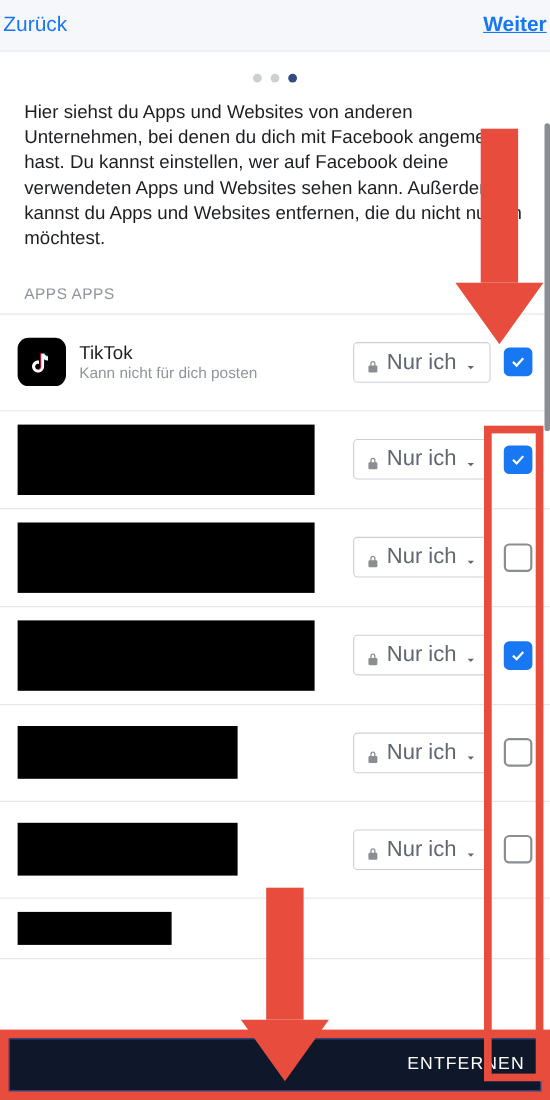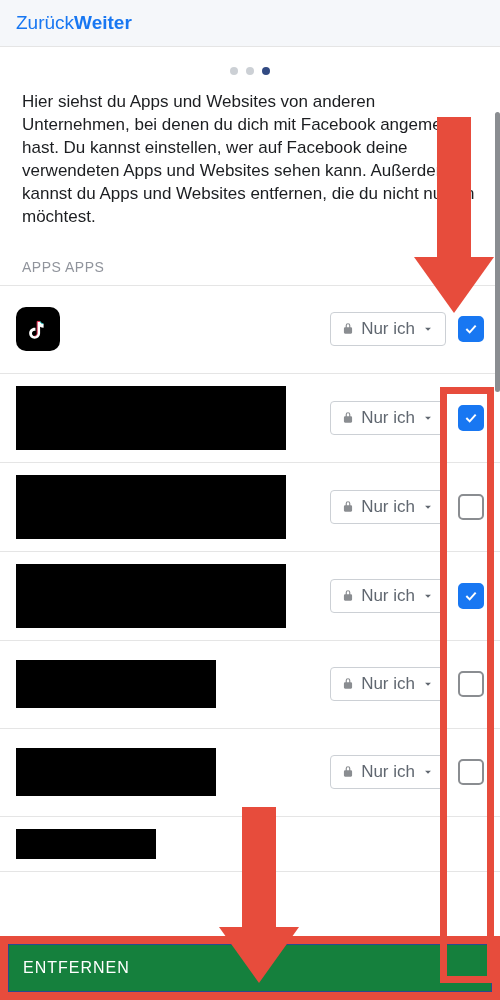--- a/index.html
+++ b/index.html
@@ -7,37 +7,39 @@
       width: 500px;
       height: 1000px;
       font-family: -apple-system, BlinkMacSystemFont, 'Helvetica Neue', sans-serif;
       background: #f5f7fa;
       overflow: hidden;
       position: relative;
     }
     .header {
       display: flex;
       align-items: center;
-      padding: 12px 16px;
+      justify-content: space-between;
+      padding: 12px 3px;
       background: #f5f7fa;
       border-bottom: 1px solid #e5e5e5;
     }
     .header-left {
       color: #1877f2;
       font-size: 19px;
     }
     .header-title {
       font-weight: 600;
       font-size: 20px;
       color: #1c1e21;
     }
     .header-right {
       color: #1877f2;
       font-size: 19px;
       font-weight: 600;
+      text-decoration: underline;
     }
     .content {
       background: #fff;
       height: calc(100% - 60px);
       overflow-y: auto;
       position: relative;
     }
     .dots {
       display: flex;
       justify-content: center;
@@ -103,26 +105,26 @@
     }
     .redacted-block {
       width: 270px;
       height: 64px;
       background: #000;
       flex-shrink: 0;
     }
     .redacted-block.small { height: 48px; width: 200px; }
     .privacy-select {
       display: flex;
-      align-items: center;
+      align-items: flex-end;
       gap: 6px;
       border: 1px solid #ccd0d5;
       border-radius: 4px;
       padding: 6px 10px;
-      font-size: 17px;
+      font-size: 20px;
       color: #606770;
       margin-left: auto;
       margin-right: 12px;
       background: #fff;
       flex-shrink: 0;
     }
     .privacy-select svg { width: 14px; height: 14px; }
     .checkbox {
       width: 26px;
       height: 26px;
@@ -151,28 +153,28 @@
       height: 30px;
       background: #000;
     }
     .remove-bar {
       position: absolute;
       left: 0; right: 0; bottom: 0;
       padding: 8px;
       background: #e74c3c;
     }
     .remove-btn {
-      background: #15803d;
+      background: #0f172a;
       border: 1px solid #2a4a8f;
       color: #fff;
       width: 100%;
       padding: 14px;
       font-size: 16px;
       letter-spacing: 1px;
-      text-align: left;
+      text-align: right;
     }
     
     .checkbox-highlight {
       position: absolute;
       right: 6px;
       top: 340px;
       width: 54px;
       height: 596px;
       border: 7px solid #e74c3c;
       pointer-events: none;
@@ -230,20 +232,24 @@
   <div class="app-list">
 
     <div class="app-row">
       <div class="app-icon">
         <svg viewBox="0 0 48 48">
             <path d="M33 15c-2.5 0-4.6-1.7-5.3-4h-5v20.5c0 2.5-2 4.5-4.5 4.5s-4.5-2-4.5-4.5 2-4.5 4.5-4.5c.5 0 1 .1 1.4.3v-5.3c-.5-.1-1-.1-1.4-.1-5.2 0-9.4 4.2-9.4 9.4s4.2 9.4 9.4 9.4 9.4-4.2 9.4-9.4V20c1.7 1.2 3.8 1.9 6 1.9V15z" fill="#fff"></path>
             <path d="M33 15c-2.5 0-4.6-1.7-5.3-4" stroke="#25f4ee" stroke-width="1.5" fill="none"></path>
             <path d="M18 36c2.5 0 4.5-2 4.5-4.5V11h5" stroke="#fe2c55" stroke-width="1.5" fill="none"></path>
           </svg>
       </div>
+      <div class="app-info">
+        <div class="app-name">TikTok</div>
+        <div class="app-subtitle">Kann nicht für dich posten</div>
+      </div>
       <div class="privacy-select">
         <svg viewBox="0 0 24 24">
             <path d="M12 2a4 4 0 00-4 4v3H7a2 2 0 00-2 2v7a2 2 0 002 2h10a2 2 0 002-2v-7a2 2 0 00-2-2h-1V6a4 4 0 00-4-4zm-2 4a2 2 0 114 0v3h-4V6z" fill="#8a8d91"></path>
           </svg>
         <span>Nur ich</span>
         <svg viewBox="0 0 24 24">
             <path d="M7 10l5 5 5-5z" fill="#606770"></path>
           </svg>
       </div>
       <div class="checkbox checked">

